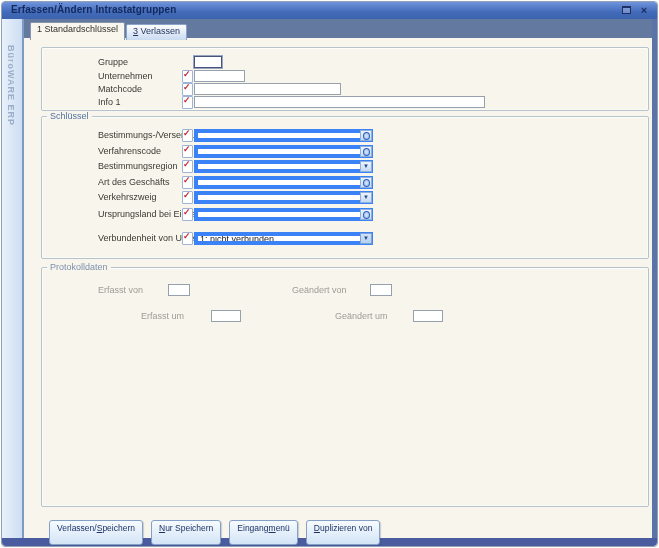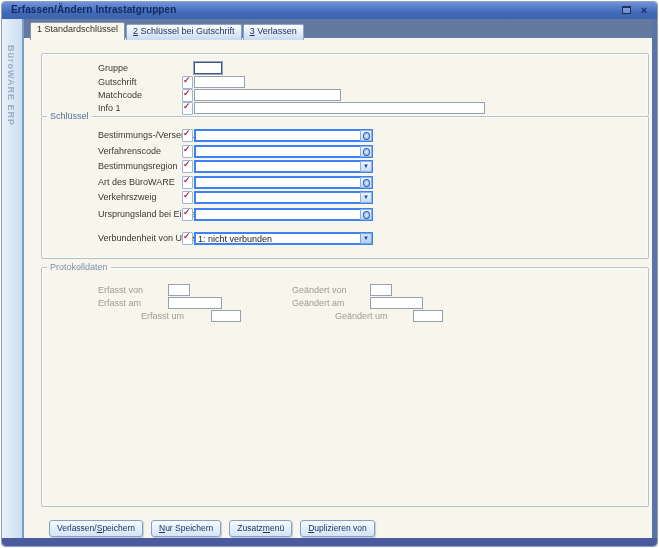--- a/index.html
+++ b/index.html
@@ -74,35 +74,35 @@
   .edit-check{position:absolute;left:0px;top:-2px;color:#c2252b;font-size:9px;font-weight:bold;}
   .tinput{
     position:absolute;top:0;height:12px;box-sizing:border-box;border:1px solid #97a1ae;
     background:#fff;font-family:"Liberation Sans",sans-serif;font-size:9px;padding:0 2px;color:#222;
   }
   .tinput.focused{border:1px solid #46537f;box-shadow:0 0 0 1px #9aa5c0;}
   
   .combo{position:absolute;left:191px;top:0;width:179px;height:13px;}
   .combo .cinput{
     position:absolute;left:0;top:0;width:100%;height:13px;box-sizing:border-box;
-    border:2px solid #3b82f6;background:#fff;font-family:"Liberation Sans",sans-serif;
+    border:4px solid #3b82f6;background:#fff;font-family:"Liberation Sans",sans-serif;
     font-size:9px;padding:0 15px 0 2px;color:#222;
   }
   .cbtn{
     position:absolute;right:1px;top:1px;width:12px;height:11px;box-sizing:border-box;
     background:linear-gradient(#ecf4fd,#c6daf3);border:1px solid #8fb0dc;
     display:flex;align-items:center;justify-content:center;cursor:default;
   }
   .cbtn.pressed{background:linear-gradient(#cfe2f8,#b4d0f0);border-color:#7fa3d6;}
   .lk-glyph{width:5px;height:6px;border:1px solid #2e5fc0;border-radius:50%;background:radial-gradient(#dce9fa,#8fb4ea);}
   .dd-glyph{font-size:6px;color:#23498f;line-height:9px;}
   
   .btn-row{position:absolute;left:47px;top:518px;display:flex;gap:8px;z-index:2;}
   .pbtn{
-    padding:2px 7px 3px 7px;font-size:8.5px;color:#1e3363;white-space:nowrap;
+    padding:2px 7px 11px 7px;font-size:8.5px;color:#1e3363;white-space:nowrap;
     background:linear-gradient(#f6fbff,#d3e4f6);border:1px solid #84a0c6;border-radius:3px;
     box-shadow:1px 1px 1px rgba(60,80,120,0.25);cursor:default;
     font-family:"Liberation Sans",sans-serif;
   }
 </style>
 </head>
 <body>
 
 <div class="window">
 
@@ -124,34 +124,31 @@
   <div class="brand-strip">
     <span class="brand-text">BüroWARE ERP</span>
   </div>
   <div class="bottom-band"></div>
 
   <div class="tabs">
     <div class="tab active">
       <span>1 Standardschlüssel</span>
     </div>
     <div class="tab">
-      <span class="accel">2</span><span> Schlüssel bei Gutschrift</span>
-    </div>
-    <div class="tab">
       <span class="accel">3</span><span> Verlassen</span>
     </div>
   </div>
 
-  <div class="gbox" style="top:51px;height:62px;">
+  <div class="gbox" style="top:45px;height:62px;">
     <div class="frow" style="top:8px;">
       <span class="flabel">Gruppe</span>
       <input class="tinput focused" style="left: 152px; width: 28px;" value="">
     </div>
     <div class="frow" style="top:22px;">
-      <span class="flabel">Gutschrift</span>
+      <span class="flabel">Unternehmen</span>
       <span class="edit-icon" style="left:140px;">
           <span class="edit-check">✓</span>
         </span>
       <input class="tinput" style="left: 152px; width: 51px;" value="">
     </div>
     <div class="frow" style="top:35px;">
       <span class="flabel">Matchcode</span>
       <span class="edit-icon" style="left:140px;">
           <span class="edit-check">✓</span>
         </span>
@@ -202,21 +199,21 @@
         </span>
       <span class="combo" style="left:152px;">
         <input class="cinput" value="" style="">
         <span class="cbtn">
             <span class="dd-glyph">▼</span>
           </span>
       </span>
     </div>
 
     <div class="frow" style="top:59px;">
-      <span class="flabel">Art des BüroWARE</span>
+      <span class="flabel">Art des Geschäfts</span>
       <span class="edit-icon" style="left:140px;">
           <span class="edit-check">✓</span>
         </span>
       <span class="combo" style="left:152px;">
         <input class="cinput" value="" style="">
         <span class="cbtn">
             <span class="lk-glyph"></span>
           </span>
       </span>
     </div>
@@ -263,34 +260,28 @@
 
   <div class="gbox" style="top:265px;height:238px;">
     <span class="legend muted">Protokolldaten</span>
 
     <div class="frow" style="top:16px;">
       <span class="flabel disabled">Erfasst von</span>
       <input class="tinput" style="left: 126px; width: 22px;" value="">
       <span class="flabel disabled col2">Geändert von</span>
       <input class="tinput" style="left: 328px; width: 22px;" value="">
     </div>
-    <div class="frow" style="top:29px;">
-      <span class="flabel disabled">Erfasst am</span>
-      <input class="tinput" style="left: 126px; width: 54px;" value="">
-      <span class="flabel disabled col2">Geändert am</span>
-      <input class="tinput" style="left: 328px; width: 53px;" value="">
-    </div>
     <div class="frow" style="top:42px;margin-left:43px;">
       <span class="flabel disabled">Erfasst um</span>
       <input class="tinput" style="left: 126px; width: 30px;" value="">
       <span class="flabel disabled col2">Geändert um</span>
       <input class="tinput" style="left: 328px; width: 30px;" value="">
     </div>
   </div>
 
   <div class="btn-row">
     <button class="pbtn"><span>Verlassen/</span><span class="accel">S</span><span>peichern</span></button>
     <button class="pbtn"><span class="accel">N</span><span>ur Speichern</span></button>
-    <button class="pbtn"><span>Zusatz</span><span class="accel">m</span><span>enü</span></button>
+    <button class="pbtn"><span>Eingang</span><span class="accel">m</span><span>enü</span></button>
     <button class="pbtn"><span class="accel">D</span><span>uplizieren von</span></button>
   </div>
 
 </div>
 
 </body></html>

